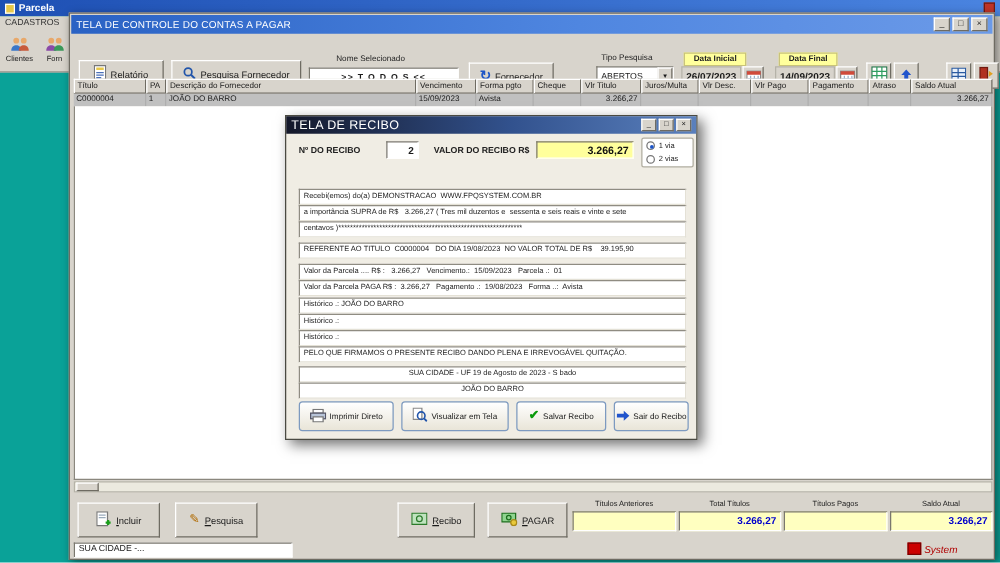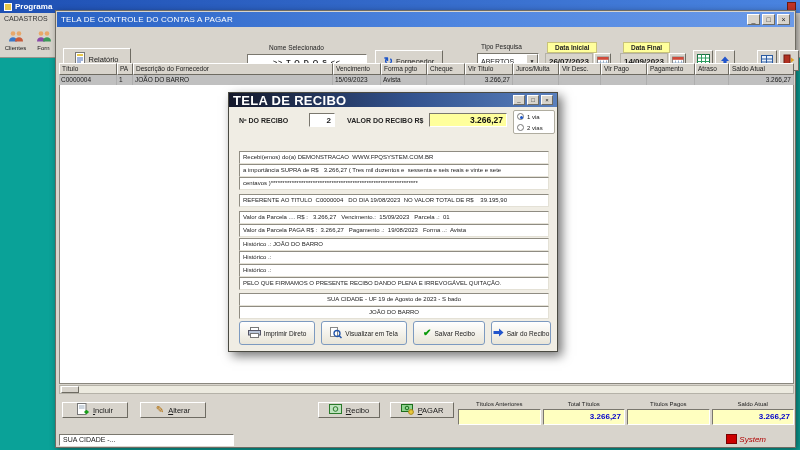--- a/index.html
+++ b/index.html
@@ -50,38 +50,38 @@
   .rcell { height:10px; font-size:6.5px; line-height:9px; padding:0 2px; white-space:nowrap; overflow:hidden; border-right:1px solid #aeaeae; }
   .grid-body { position:absolute; left:3px; top:74px; width:735px; height:299px; background:#fff; border:1px solid #8a877e; border-top:none; }
   .c0{width:58px}.c1{width:16px}.c2{width:200px}.c3{width:48px}.c4{width:46px}.c5{width:38px}.c6{width:48px}
   .c7{width:46px}.c8{width:42px}.c9{width:46px}.c10{width:48px}.c11{width:34px}.c12{flex:1}
   .num{text-align:right}
 
   .hscroll { position:absolute; left:3px; top:374px; width:735px; height:9px; background:#eceadf; border:1px solid #b5b2a8; }
   .hscroll-thumb { position:absolute; left:1px; top:0; width:18px; height:7px; }
 
   
-  .bot-btn { position:absolute; top:391px; height:16px; display:flex; align-items:center; justify-content:center; gap:4px; font-size:7.5px; }
+  .bot-btn { position:absolute; top:391px; height:28px; display:flex; align-items:center; justify-content:center; gap:4px; font-size:7.5px; }
   .summary { position:absolute; left:402px; top:388px; width:336px; display:flex; gap:2px; }
   .sum-panel { flex:1; }
   .sum-label { font-size:6px; text-align:center; height:10px; line-height:10px; white-space:nowrap; overflow:hidden; color:#222; }
   .sum-value { height:16px; background:#ffffc0; border:1px solid; border-color:#7a776e #fff #fff #7a776e;
     font-size:8px; font-weight:bold; color:#0000cc; text-align:right; padding:2px 3px 0 0; }
   .statusbar { position:absolute; left:1px; right:1px; top:422px; height:14px; }
   .status-field { position:absolute; left:2px; top:1px; width:175px; height:12px; font-size:7px; line-height:10px; padding:0 3px; }
   .brand { position:absolute; right:28px; top:1px; display:flex; align-items:center; gap:2px; }
   .brand-box { width:11px; height:10px; background:#cc0000; border:1px solid #7a0000; }
   .brand-text { font-size:8px; font-weight:normal; font-style:italic; color:#b00000; }
 
   
   .dialog { position:absolute; left:228px; top:92px; width:330px; height:260px;
     background:#f0ede4; border:1px solid #4a4a42; box-shadow:4px 4px 10px rgba(0,0,0,.55); }
   .dlg-titlebar { position:absolute; left:0; top:0; right:0; height:14px;
     background:linear-gradient(90deg,#14182a,#32528e 55%,#5a80bd); display:flex; align-items:center; padding:0 4px; }
-  .dlg-title { color:#fff; font-size:13px; font-weight:bold; letter-spacing:.3px; }
+  .dlg-title { color:#fff; font-size:10px; font-weight:normal; letter-spacing:.3px; }
   .dlg-body { position:absolute; left:0; top:14px; right:0; bottom:0; }
   .dlg-label { position:absolute; font-size:7px; font-weight:bold; color:#222; }
   .num-field { position:absolute; left:80px; top:6px; width:26px; height:14px; font-size:8px; font-weight:bold; text-align:right; padding:2px 3px 0 0; }
   .valor-field { position:absolute; left:200px; top:6px; width:78px; height:14px; background:#ffff9c;
     border:1px solid; border-color:#7a776e #fff #fff #7a776e; font-size:8.5px; font-weight:bold; color:#111; text-align:right; padding:1px 3px 0 0; }
   .vias-box { position:absolute; left:284px; top:3px; width:42px; height:24px; background:#fff; border:1px solid #b0ada0; border-radius:2px; padding:2px 3px; display:flex; flex-direction:column; justify-content:space-between; }
   .via-row { display:flex; align-items:center; gap:3px; font-size:6px; }
   .radio { width:7px; height:7px; border-radius:50%; border:1px solid #777; background:#fff; }
   .radio.checked { position:relative; }
   .radio.checked::after { content:""; position:absolute; left:1.5px; top:1.5px; width:3px; height:3px; border-radius:50%; background:#1b54c8; }
@@ -93,21 +93,21 @@
     border:1px solid #7d9ac0; border-radius:3px; display:flex; align-items:center; justify-content:center; gap:3px; font-size:6.5px; }
   .glyph-check { color:#0a9a0a; font-size:10px; font-weight:bold; line-height:10px; }
   .glyph-recalc { color:#1b54c8; font-size:11px; font-weight:bold; line-height:10px; }
   .glyph-pencil { color:#b06a00; font-size:10px; line-height:10px; }
 </style>
 </head>
 <body>
 
 <div class="bg-titlebar">
   <span class="bg-app-icon"></span>
-  <span>Programa</span>
+  <span>Parcela</span>
   <span class="bg-red-icon"></span>
 </div>
 
 <div class="bg-toolbar">
   <div class="cadastros">CADASTROS</div>
   <div class="bg-btn" style="left:2px">
     <span>
       <svg width="16" height="13" viewBox="0 0 16 13">
           <circle cx="5" cy="3.5" r="2.3" fill="#e8a86a"></circle>
           <path d="M1 11.5c0-3 2-4.3 4-4.3s4 1.3 4 4.3z" fill="#3a77c8"></path>
@@ -148,20 +148,29 @@
             <rect x="0.5" y="0.5" width="9" height="11" fill="#fff" stroke="#777"></rect>
             <rect x="2" y="2" width="6" height="2" fill="#e8c84a"></rect>
             <line x1="2" y1="6" x2="8" y2="6" stroke="#4a6fb8"></line>
             <line x1="2" y1="8" x2="8" y2="8" stroke="#4a6fb8"></line>
             <line x1="2" y1="10" x2="6" y2="10" stroke="#4a6fb8"></line>
           </svg>
       </span>
       <span class="btn-label">Relatório</span>
     </div>
 
+    <div class="tb-btn outset" style="left:80px; top:6px; width:104px">
+      <span>
+        <svg width="11" height="11" viewBox="0 0 11 11">
+            <circle cx="4.5" cy="4.5" r="3" fill="none" stroke="#2255aa" stroke-width="1.4"></circle>
+            <line x1="6.8" y1="6.8" x2="10" y2="10" stroke="#2255aa" stroke-width="1.6"></line>
+          </svg>
+      </span>
+      <span class="btn-label">Pesquisa Fornecedor</span>
+    </div>
 
     <div class="grp-label" style="left:212px; top:2px">Nome Selecionado</div>
     <div class="field inset nome-field">&gt;&gt; T O D O S &lt;&lt;</div>
 
     <div class="tb-btn outset" style="left:318px; top:8px; width:68px">
       <span class="glyph-recalc">↻</span>
       <span class="btn-label">Fornecedor</span>
     </div>
 
     <div class="grp-label" style="left:424px; top:1px">Tipo Pesquisa</div>
@@ -282,21 +291,21 @@
           <rect x="0.5" y="0.5" width="8.5" height="11" fill="#fff" stroke="#777"></rect>
           <line x1="2" y1="3" x2="7.5" y2="3" stroke="#9ab"></line>
           <line x1="2" y1="5" x2="7.5" y2="5" stroke="#9ab"></line>
           <path d="M7.5 9 h4 M9.5 7 v4" stroke="#1a9e1a" stroke-width="1.8"></path>
         </svg>
     </span>
     <span class="btn-label">Incluir</span>
   </div>
   <div class="tb-btn outset bot-btn" style="left:84px; width:66px">
     <span class="glyph-pencil">✎</span>
-    <span class="btn-label">Alterar</span>
+    <span class="btn-label">Pesquisa</span>
   </div>
   <div class="tb-btn outset bot-btn" style="left:334px; width:64px">
     <span>
       <svg width="13" height="11" viewBox="0 0 13 11">
           <rect x="0.5" y="0.5" width="11" height="7" fill="#8fd48f" stroke="#1d6e1d"></rect>
           <circle cx="6" cy="4" r="1.8" fill="none" stroke="#1d6e1d"></circle>
           <circle cx="10" cy="8" r="2.4" fill="#e8c83a" stroke="#a8881a"></circle>
         </svg>
     </span>
     <span class="btn-label">PAGAR</span>

